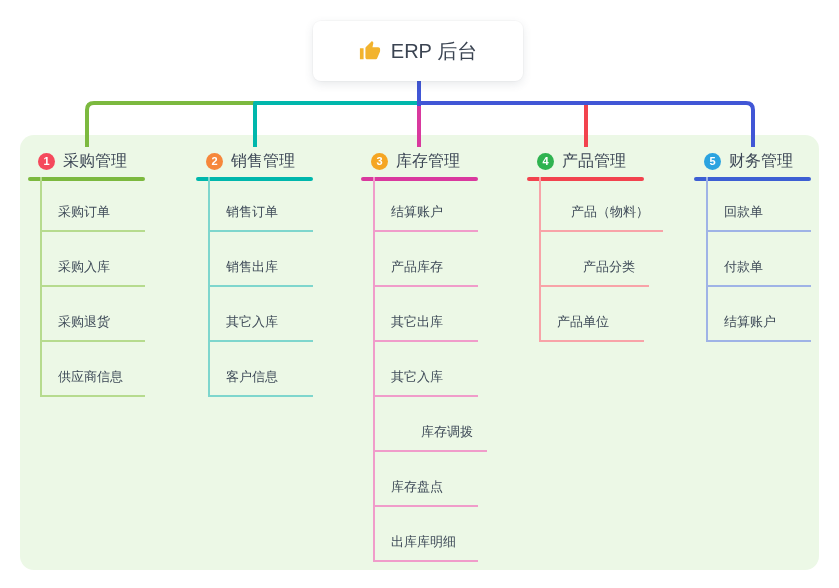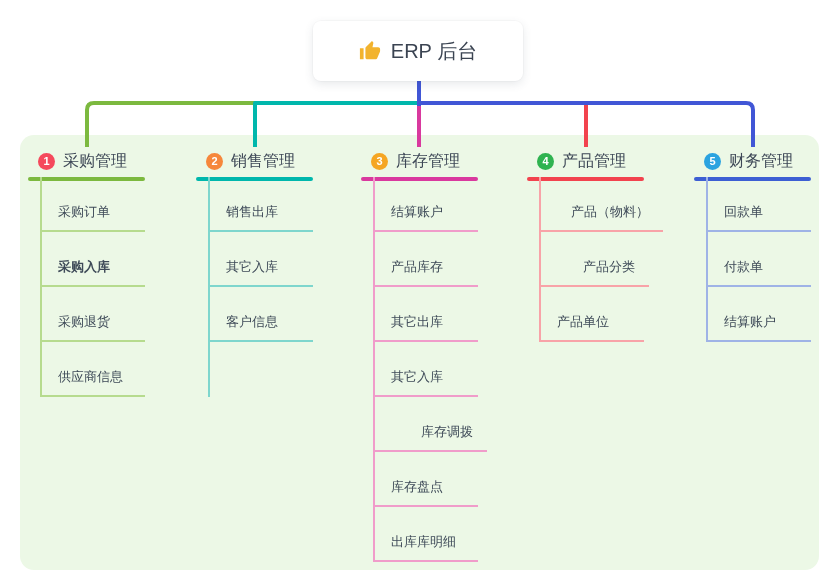--- a/index.html
+++ b/index.html
@@ -61,39 +61,42 @@
         <div class="b-head">
           <span class="badge" style="background: rgb(245, 73, 92);">1</span>
           <span class="b-label">采购管理</span>
         </div>
         <div class="b-underbar" style="background: rgb(124, 185, 63);"></div>
         <div class="kids">
           <div class="spine" style="background: rgb(182, 219, 142); height: 220px;"></div>
           <div class="kid-row" style="border-bottom: 2px solid rgb(182, 219, 142);">
             <span class="kid-label">采购订单</span>
           </div>
-          <div class="kid-row" style="border-bottom: 2px solid rgb(182, 219, 142); font-weight: bold;">
+          <div class="kid-row" style="border-bottom: 2px solid rgb(182, 219, 142);">
             <span class="kid-label">采购入库</span>
           </div>
           <div class="kid-row" style="border-bottom: 2px solid rgb(182, 219, 142);">
             <span class="kid-label">采购退货</span>
           </div>
           <div class="kid-row" style="border-bottom: 2px solid rgb(182, 219, 142);">
             <span class="kid-label">供应商信息</span>
           </div>
         </div>
       </div>
       <div class="branch-col" style="left: 196px; top: 148px;">
         <div class="b-head">
           <span class="badge" style="background: rgb(246, 135, 59);">2</span>
           <span class="b-label">销售管理</span>
         </div>
         <div class="b-underbar" style="background: rgb(0, 183, 172);"></div>
         <div class="kids">
           <div class="spine" style="background: rgb(126, 214, 205); height: 220px;"></div>
+          <div class="kid-row" style="border-bottom: 2px solid rgb(126, 214, 205);">
+            <span class="kid-label">销售订单</span>
+          </div>
           <div class="kid-row" style="border-bottom: 2px solid rgb(126, 214, 205);">
             <span class="kid-label">销售出库</span>
           </div>
           <div class="kid-row" style="border-bottom: 2px solid rgb(126, 214, 205);">
             <span class="kid-label">其它入库</span>
           </div>
           <div class="kid-row" style="border-bottom: 2px solid rgb(126, 214, 205);">
             <span class="kid-label">客户信息</span>
           </div>
         </div>

